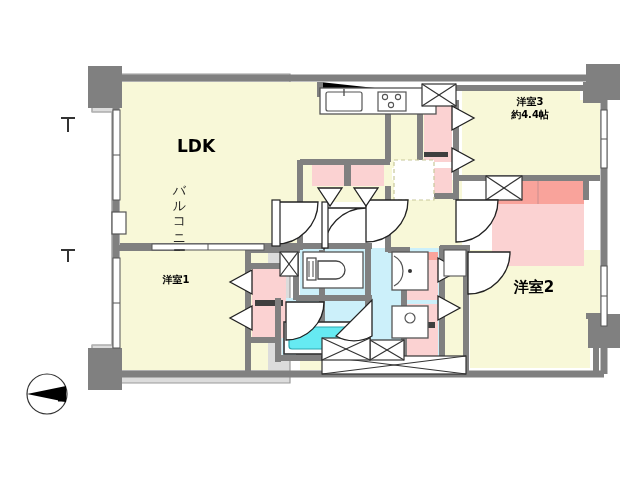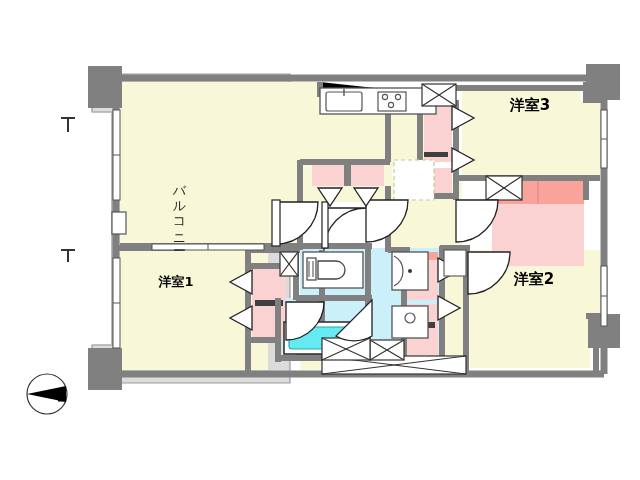--- a/index.html
+++ b/index.html
@@ -311,27 +311,29 @@
       <circle cx="47" cy="394" r="20" fill="#ffffff" stroke="#333" stroke-width="1.2"></circle>
       <path d="M 27,394 L 66,386 L 66,402 Z" fill="#000000"></path>
       <text x="62" y="398" font-size="10" font-family="DejaVu Sans, sans-serif" font-weight="bold" fill="#000" transform="rotate(90 62 394)">N</text>
     </g>
 
   </svg>
 
   <div class="vert-label" style="left:170px; top:176px;">バルコニー</div>
 
   <div class="room-label" style="left:196px; top:136px; width:120px; transform:translateX(-50%); font-size:17px;">
+    <span class="lbl-name">LDK</span>
   </div>
 
-  <div class="room-label" style="left:530px; top:96px; width:110px; transform:translateX(-50%); font-size:15px;">
+  <div class="room-label" style="left:530px; top:96px; width:110px; transform:translateX(-50%); font-size:10px;">
     <span class="lbl-name">洋室3</span>
+    <span class="lbl-size">約4.4帖</span>
   </div>
 
-  <div class="room-label" style="left:176px; top:274px; width:110px; transform:translateX(-50%); font-size:13px;">
+  <div class="room-label" style="left:176px; top:274px; width:110px; transform:translateX(-50%); font-size:10px;">
     <span class="lbl-name">洋室1</span>
   </div>
 
-  <div class="room-label" style="left:534px; top:270px; width:110px; transform:translateX(-50%); font-size:15px;">
+  <div class="room-label" style="left:534px; top:278px; width:110px; transform:translateX(-50%); font-size:15px;">
     <span class="lbl-name">洋室2</span>
   </div>
 
 </div>
 
 </body></html>

